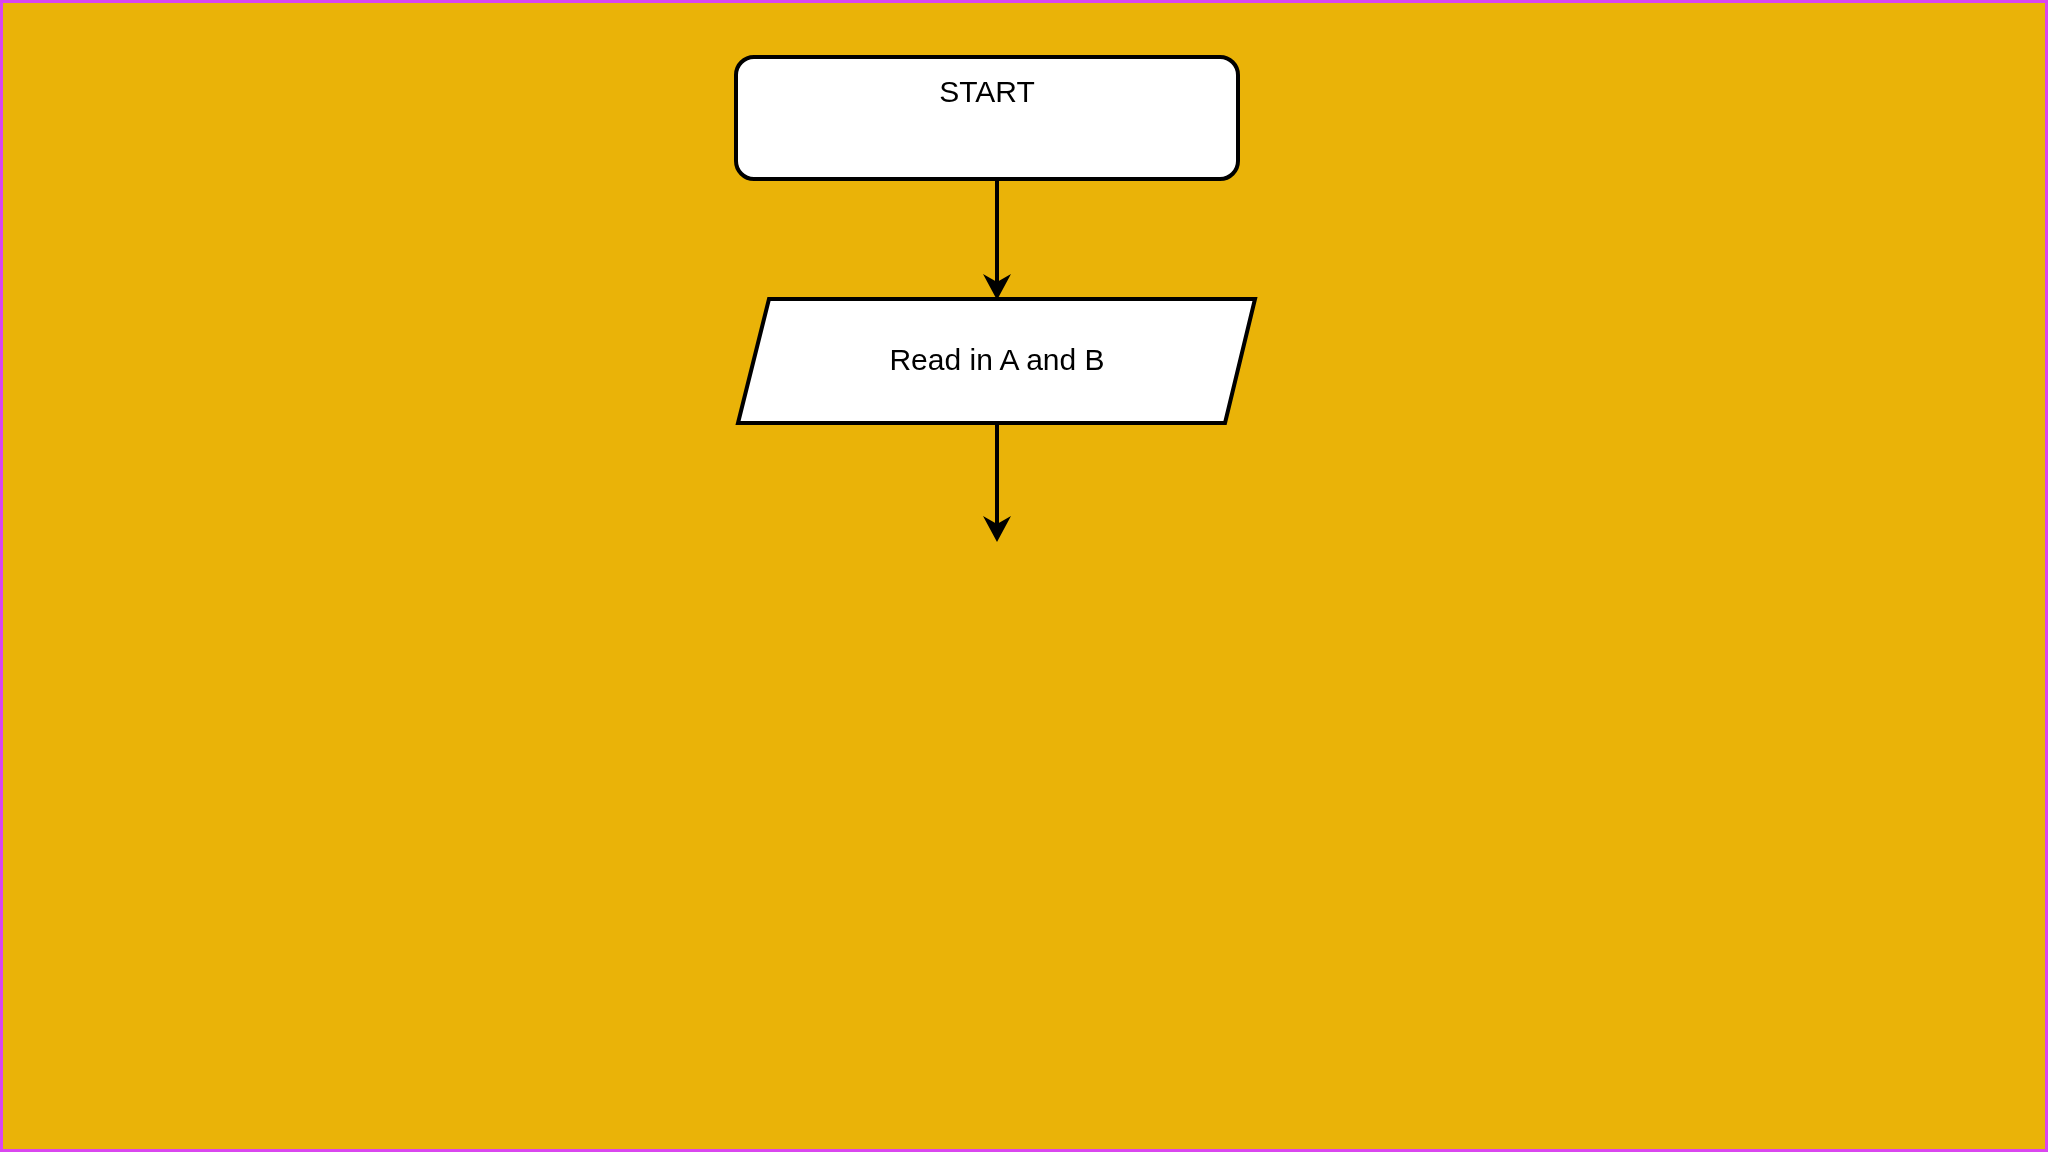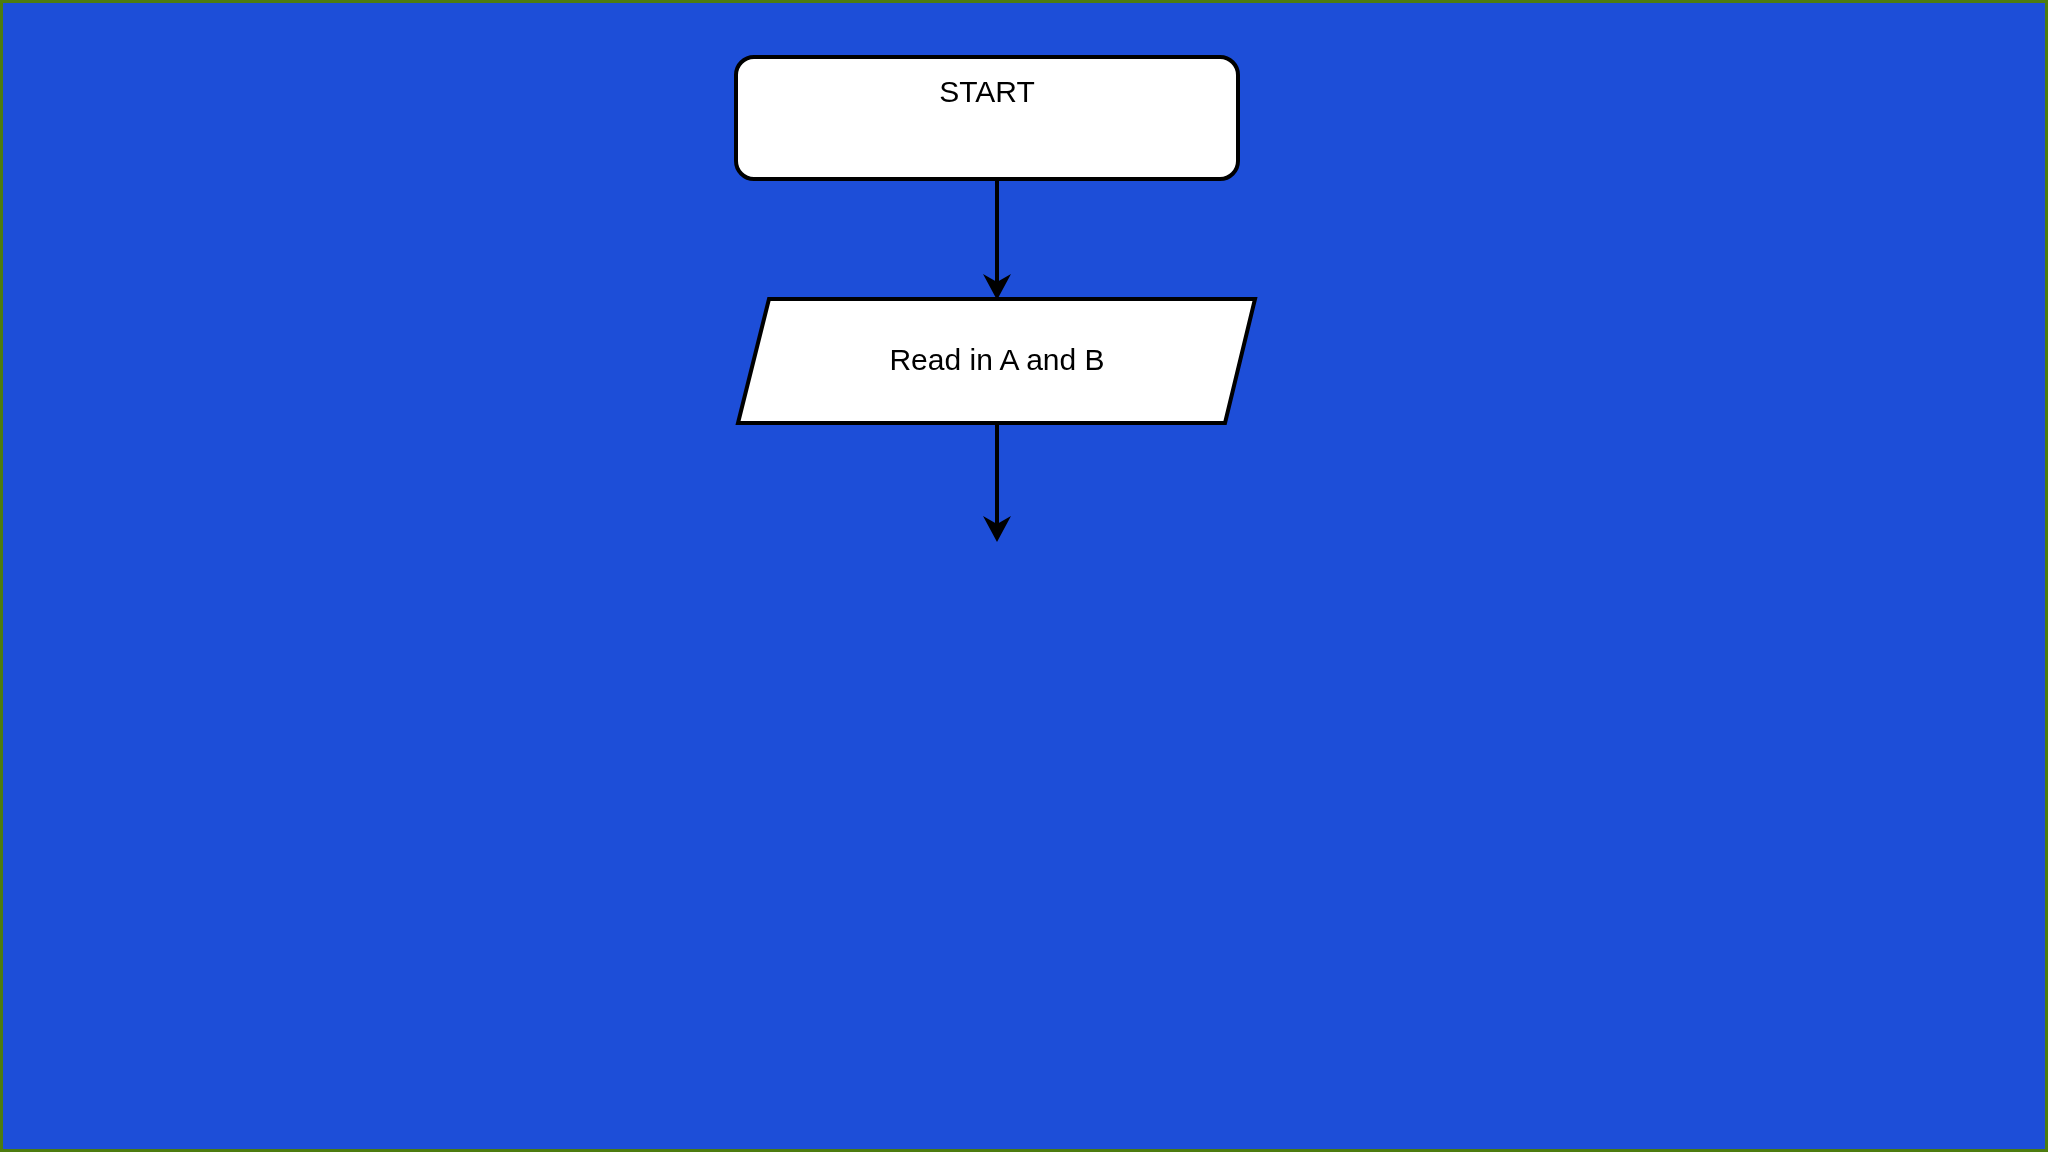--- a/index.html
+++ b/index.html
@@ -11,23 +11,23 @@
   body {
     width: 2048px;
     height: 1152px;
     overflow: hidden;
     font-family: "Liberation Sans", "DejaVu Sans", sans-serif;
   }
   #canvas-frame {
     position: relative;
     width: 2048px;
     height: 1152px;
-    background: #1d4ed8;
+    background: #eab308;
     box-sizing: border-box;
-    border: 3px solid #4d7c0f;
+    border: 3px solid #d946ef;
   }
   #diagram-svg {
     position: absolute;
     left: 0;
     top: 0;
     width: 2048px;
     height: 1152px;
     display: block;
   }
   .node-shape {

